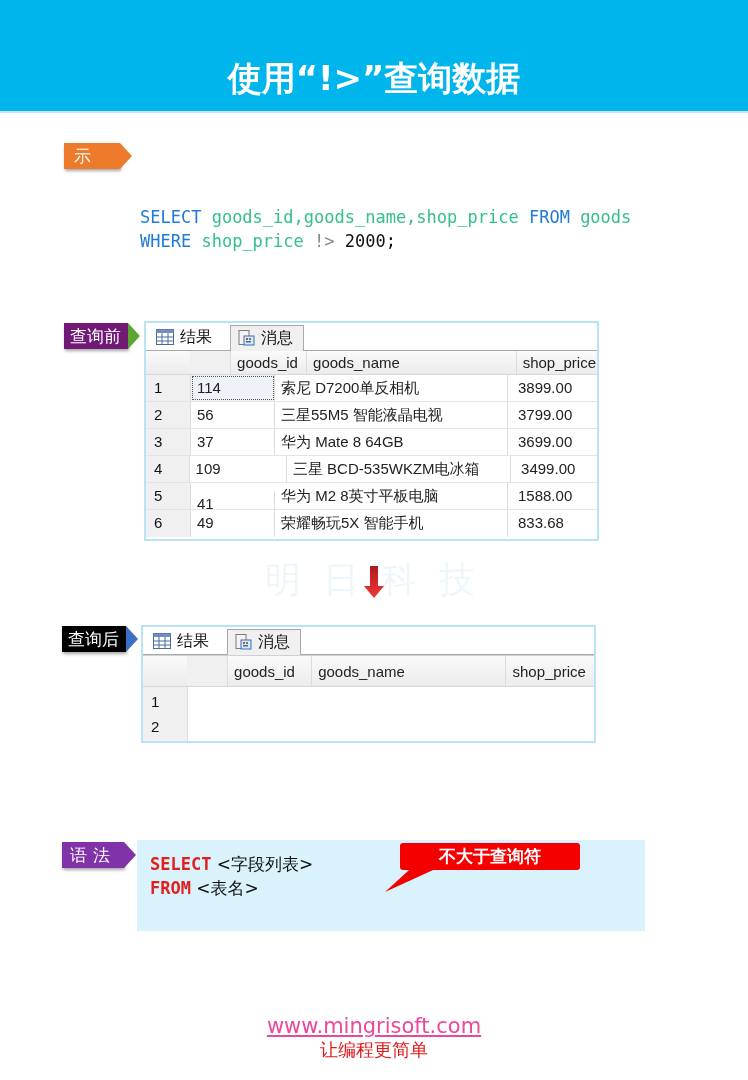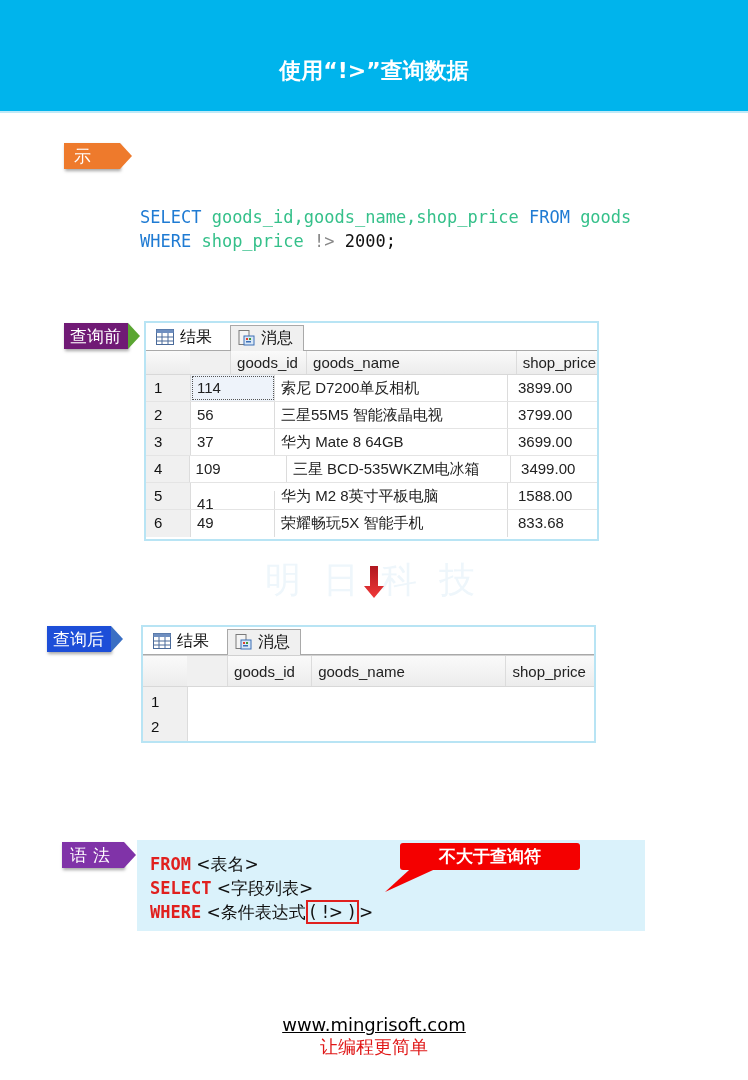--- a/index.html
+++ b/index.html
@@ -1,26 +1,26 @@
 <!DOCTYPE html>
 <html><head>
 <meta charset="utf-8">
 <style>
   * { box-sizing: border-box; margin: 0; padding: 0; }
   body { width: 748px; height: 1080px; background: #ffffff; position: relative; font-family: "DejaVu Sans", sans-serif; overflow: hidden; }
   .header { position: absolute; left: 0; top: 0; width: 748px; height: 113px; background: #00b4ec; border-bottom: 2px solid #bfe9f7; text-align: center; }
   .header .subline { position: absolute; top: 24px; left: 0; width: 100%; font-size: 16px; font-weight: bold; color: #f6f83c; }
   .header .subline .url { text-decoration: underline; margin-right: 8px; font-family: "Liberation Sans", sans-serif; }
-  .header .title { position: absolute; top: 56px; left: 0; width: 100%; font-size: 22px; font-weight: bold; color: #ffffff; }
+  .header .title { position: absolute; top: 56px; left: 0; width: 100%; font-size: 34px; font-weight: bold; color: #ffffff; }
 
   .badge { position: absolute; height: 26px; padding: 0 6px 0 6px; color: #fff; font-size: 17px; line-height: 26px; box-shadow: 1px 2px 3px rgba(0,0,0,0.35); }
   .badge::after { content: ""; position: absolute; right: -12px; top: 0; border-top: 13px solid transparent; border-bottom: 13px solid transparent; border-left: 12px solid var(--c); }
   .badge-example { left: 64px; top: 143px; width: 56px; background: #ee7a2c; --c: #ee7a2c; letter-spacing: 6px; padding-left: 10px; }
   .badge-before { left: 64px; top: 323px; width: 64px; background: #701a75; --c: #5aa532; }
-  .badge-after { left: 47px; top: 626px; width: 64px; background: #1d4ed8; --c: #3a6fc4; }
+  .badge-after { left: 62px; top: 626px; width: 64px; background: #000000; --c: #3a6fc4; }
   .badge-syntax { left: 62px; top: 842px; width: 62px; background: #8033a8; --c: #8033a8; letter-spacing: 6px; padding-left: 8px; }
 
   .code { position: absolute; left: 140px; top: 205px; font-family: "DejaVu Sans Mono", monospace; font-size: 17px; line-height: 24px; white-space: pre; }
   .kw { color: #1f7bd3; }
   .id { color: #35c08a; }
   .op { color: #888888; }
   .num { color: #111111; }
 
   .grid { position: absolute; border: 2px solid #b8e4f4; background: #fff; font-family: "Liberation Sans", sans-serif; }
   .grid .tabs { height: 28px; position: relative; border-bottom: 1px solid #a9a9a9; background: #ffffff; }
@@ -39,21 +39,21 @@
   .arrow { position: absolute; left: 364px; top: 566px; width: 20px; height: 32px; }
 
   .syntax { position: absolute; left: 137px; top: 840px; width: 508px; height: 91px; background: #daf2fb; }
   .syntax .lines { position: absolute; left: 13px; top: 12px; font-size: 17px; line-height: 24px; color: #111; white-space: pre; }
   .syntax .k { color: #e0201e; font-family: "DejaVu Sans Mono", monospace; font-weight: bold; }
   .syntax .op-box { border: 2px solid #e0201e; padding: 0 2px; }
   .callout { position: absolute; left: 400px; top: 843px; width: 180px; height: 27px; background: #f40000; border-radius: 3px; color: #fff; font-weight: bold; font-size: 17px; line-height: 27px; text-align: center; }
   .callout-tail { position: absolute; left: 380px; top: 860px; width: 90px; height: 32px; }
 
   .footer { position: absolute; left: 0; top: 1014px; width: 748px; text-align: center; }
-  .footer .url { font-family: "DejaVu Sans", sans-serif; font-size: 18px; color: #000000; text-decoration: underline; display: block; }
+  .footer .url { font-family: "DejaVu Sans", sans-serif; font-size: 21px; color: #ec4899; text-decoration: underline; display: block; }
   .footer .slogan { font-size: 18px; color: #e01818; display: block; margin-top: 0px; }
 </style>
 </head>
 <body>
 
 <div class="header">
   <div class="title">使用“!&gt;”查询数据</div>
 </div>
 
 <div class="badge badge-example">示例</div>
@@ -177,21 +177,21 @@
     <div class="rownum" style="width:45px; padding-top:2px;">1</div>
   </div>
   <div class="row" style="height:27px; border-bottom:none;">
     <div class="rownum" style="width:45px;">2</div>
   </div>
 </div>
 
 <div class="badge badge-syntax">语法</div>
 
 <div class="syntax">
-  <div class="lines"><div><span class="k">FROM</span><span> &lt;表名&gt;</span></div><div><span class="k">SELECT</span><span> &lt;字段列表&gt;</span></div><div><span class="k">WHERE</span><span> &lt;条件表达式</span><span class="op-box">( !&gt; )</span><span>&gt;</span></div></div>
+  <div class="lines"><div><span class="k">SELECT</span><span> &lt;字段列表&gt;</span></div><div><span class="k">FROM</span><span> &lt;表名&gt;</span></div></div>
 </div>
 
 <svg class="callout-tail" viewBox="0 0 90 32">
   <polygon points="40,0 75,0 5,32" fill="#f40000"></polygon>
 </svg>
 <div class="callout">不大于查询符</div>
 
 <div class="footer">
   <span class="url">www.mingrisoft.com</span>
   <span class="slogan">让编程更简单</span>

